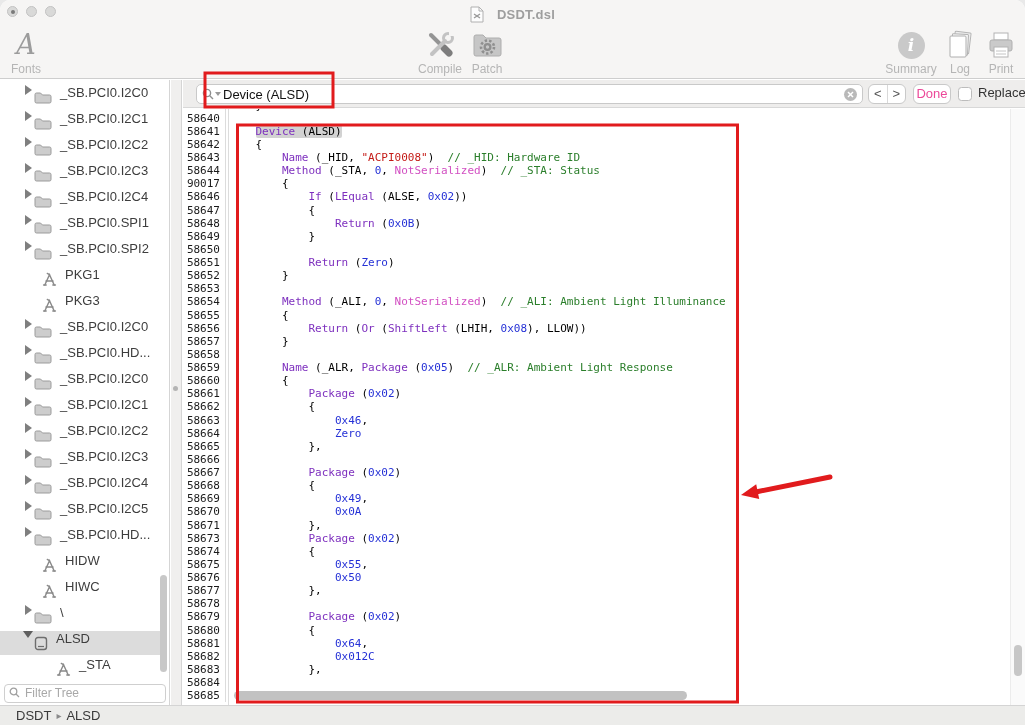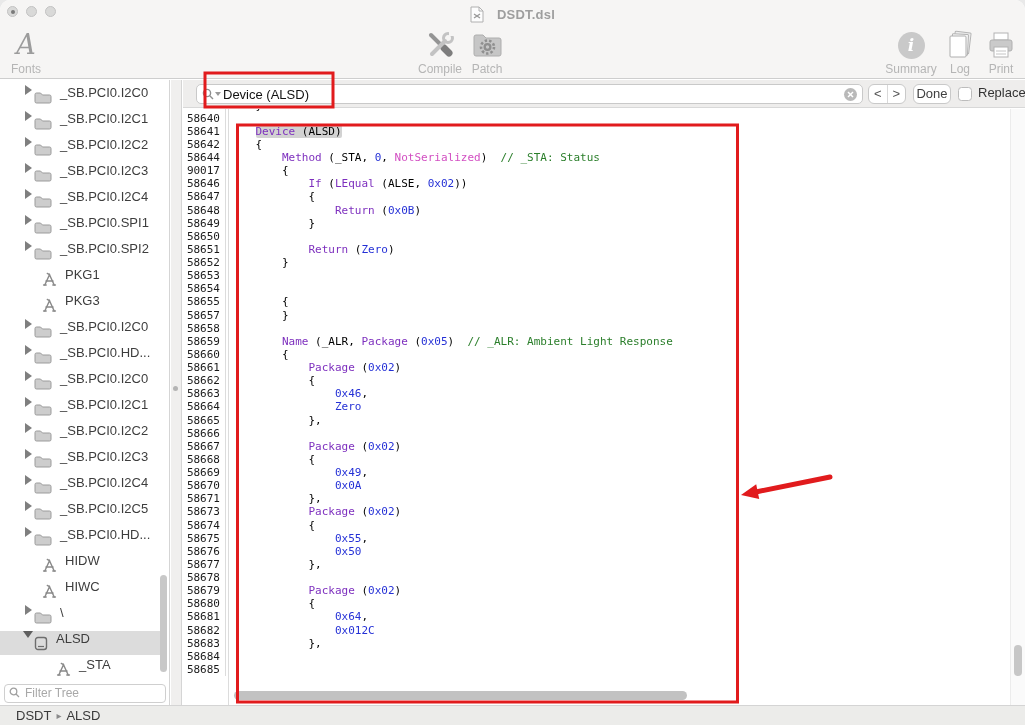--- a/index.html
+++ b/index.html
@@ -52,21 +52,21 @@
   .sfield input{width:100%;height:20px;border:1px solid #c9c9c9;border-radius:5px;background:#fff;
                 padding:0 26px;font:13px "Liberation Sans",sans-serif;color:#111;outline:none;}
   .sfield .mag{position:absolute;left:6px;top:4px;}
   .sfield .chev{position:absolute;left:19px;top:8px;width:0;height:0;border-left:3.5px solid transparent;border-right:3.5px solid transparent;border-top:4px solid #9a9a9a;}
   .sclear{position:absolute;right:6px;top:3.5px;width:13px;height:13px;border-radius:50%;background:#b9b9b9;display:flex;align-items:center;justify-content:center;}
   .sclear svg{display:block;}
   .navgrp{position:absolute;left:685px;top:4px;width:38px;height:20px;border:1px solid #c9c9c9;border-radius:6px;background:#fff;display:flex;}
   .navgrp span{flex:1;text-align:center;font-size:13px;color:#555;line-height:18px;}
   .navgrp span:first-child{border-right:1px solid #d9d9d9;}
   .donebtn{position:absolute;left:730px;top:4px;width:38px;height:20px;border:1px solid #c9c9c9;border-radius:6px;background:#fff;
-           font-size:13px;color:#404040;text-align:center;line-height:18px;}
+           font-size:13px;color:#ec4899;text-align:center;line-height:18px;}
   .repl-box{position:absolute;left:775px;top:7px;width:14px;height:14px;border:1px solid #bcbcbc;border-radius:3.5px;background:#fff;}
   .repl-lbl{position:absolute;left:795px;top:5px;font-size:13px;color:#333;}
   
   .editor{position:absolute;top:29px;left:0;right:0;bottom:0;background:#fff;overflow:hidden;}
   .gutter-bg{position:absolute;left:0;top:0;bottom:0;width:46px;background:#fff;border-right:1px solid #dcdcdc;}
   .code-area{position:absolute;left:0;top:-10.5px;right:15px;}
   .crow{display:flex;height:13.13px;font:11px/13.13px "DejaVu Sans Mono",monospace;white-space:pre;}
   .lno{flex:none;width:43px;text-align:right;padding-right:5px;color:#1a1a1a;border-right:1px solid #dcdcdc;}
   .ltxt{flex:none;padding-left:3px;color:var(--c-plain);}
   .tk-k{color:var(--c-kw);} .tk-n{color:var(--c-num);} .tk-s{color:var(--c-str);}
@@ -483,32 +483,34 @@
       <span class="repl-lbl">Replace</span>
     </div>
 
     <div class="editor">
       <div class="gutter-bg"></div>
       <div class="code-area">
           <div class="crow"><span class="lno">58639</span><span class="ltxt"><span class="tk-p">    }</span></span></div>
           <div class="crow"><span class="lno">58640</span><span class="ltxt"></span></div>
           <div class="crow"><span class="lno">58641</span><span class="ltxt"><span class="tk-p">    </span><span class="match-hl"><span class="tk-k">Device</span><span class="tk-p"> (ALSD)</span></span></span></div>
           <div class="crow"><span class="lno">58642</span><span class="ltxt"><span class="tk-p">    {</span></span></div>
+          <div class="crow"><span class="lno">58643</span><span class="ltxt"><span class="tk-p">        </span><span class="tk-k">Name</span><span class="tk-p"> (_HID, </span><span class="tk-s">"ACPI0008"</span><span class="tk-p">)  </span><span class="tk-c">// _HID: Hardware ID</span></span></div>
           <div class="crow"><span class="lno">58644</span><span class="ltxt"><span class="tk-p">        </span><span class="tk-k">Method</span><span class="tk-p"> (_STA, </span><span class="tk-n">0</span><span class="tk-p">, </span><span class="tk-m">NotSerialized</span><span class="tk-p">)  </span><span class="tk-c">// _STA: Status</span></span></div>
           <div class="crow"><span class="lno">90017</span><span class="ltxt"><span class="tk-p">        {</span></span></div>
           <div class="crow"><span class="lno">58646</span><span class="ltxt"><span class="tk-p">            </span><span class="tk-k">If</span><span class="tk-p"> (</span><span class="tk-k">LEqual</span><span class="tk-p"> (ALSE, </span><span class="tk-n">0x02</span><span class="tk-p">))</span></span></div>
           <div class="crow"><span class="lno">58647</span><span class="ltxt"><span class="tk-p">            {</span></span></div>
           <div class="crow"><span class="lno">58648</span><span class="ltxt"><span class="tk-p">                </span><span class="tk-k">Return</span><span class="tk-p"> (</span><span class="tk-n">0x0B</span><span class="tk-p">)</span></span></div>
           <div class="crow"><span class="lno">58649</span><span class="ltxt"><span class="tk-p">            }</span></span></div>
           <div class="crow"><span class="lno">58650</span><span class="ltxt"></span></div>
           <div class="crow"><span class="lno">58651</span><span class="ltxt"><span class="tk-p">            </span><span class="tk-k">Return</span><span class="tk-p"> (</span><span class="tk-n">Zero</span><span class="tk-p">)</span></span></div>
           <div class="crow"><span class="lno">58652</span><span class="ltxt"><span class="tk-p">        }</span></span></div>
           <div class="crow"><span class="lno">58653</span><span class="ltxt"></span></div>
-          <div class="crow"><span class="lno">58654</span></div>
+          <div class="crow"><span class="lno">58654</span><span class="ltxt"><span class="tk-p">        </span><span class="tk-k">Method</span><span class="tk-p"> (_ALI, </span><span class="tk-n">0</span><span class="tk-p">, </span><span class="tk-m">NotSerialized</span><span class="tk-p">)  </span><span class="tk-c">// _ALI: Ambient Light Illuminance</span></span></div>
           <div class="crow"><span class="lno">58655</span><span class="ltxt"><span class="tk-p">        {</span></span></div>
+          <div class="crow"><span class="lno">58656</span><span class="ltxt"><span class="tk-p">            </span><span class="tk-k">Return</span><span class="tk-p"> (</span><span class="tk-k">Or</span><span class="tk-p"> (</span><span class="tk-k">ShiftLeft</span><span class="tk-p"> (LHIH, </span><span class="tk-n">0x08</span><span class="tk-p">), LLOW))</span></span></div>
           <div class="crow"><span class="lno">58657</span><span class="ltxt"><span class="tk-p">        }</span></span></div>
           <div class="crow"><span class="lno">58658</span><span class="ltxt"></span></div>
           <div class="crow"><span class="lno">58659</span><span class="ltxt"><span class="tk-p">        </span><span class="tk-k">Name</span><span class="tk-p"> (_ALR, </span><span class="tk-k">Package</span><span class="tk-p"> (</span><span class="tk-n">0x05</span><span class="tk-p">)  </span><span class="tk-c">// _ALR: Ambient Light Response</span></span></div>
           <div class="crow"><span class="lno">58660</span><span class="ltxt"><span class="tk-p">        {</span></span></div>
           <div class="crow"><span class="lno">58661</span><span class="ltxt"><span class="tk-p">            </span><span class="tk-k">Package</span><span class="tk-p"> (</span><span class="tk-n">0x02</span><span class="tk-p">)</span></span></div>
           <div class="crow"><span class="lno">58662</span><span class="ltxt"><span class="tk-p">            {</span></span></div>
           <div class="crow"><span class="lno">58663</span><span class="ltxt"><span class="tk-p">                </span><span class="tk-n">0x46</span><span class="tk-p">,</span></span></div>
           <div class="crow"><span class="lno">58664</span><span class="ltxt"><span class="tk-p">                </span><span class="tk-n">Zero</span></span></div>
           <div class="crow"><span class="lno">58665</span><span class="ltxt"><span class="tk-p">            },</span></span></div>
           <div class="crow"><span class="lno">58666</span><span class="ltxt"></span></div>

